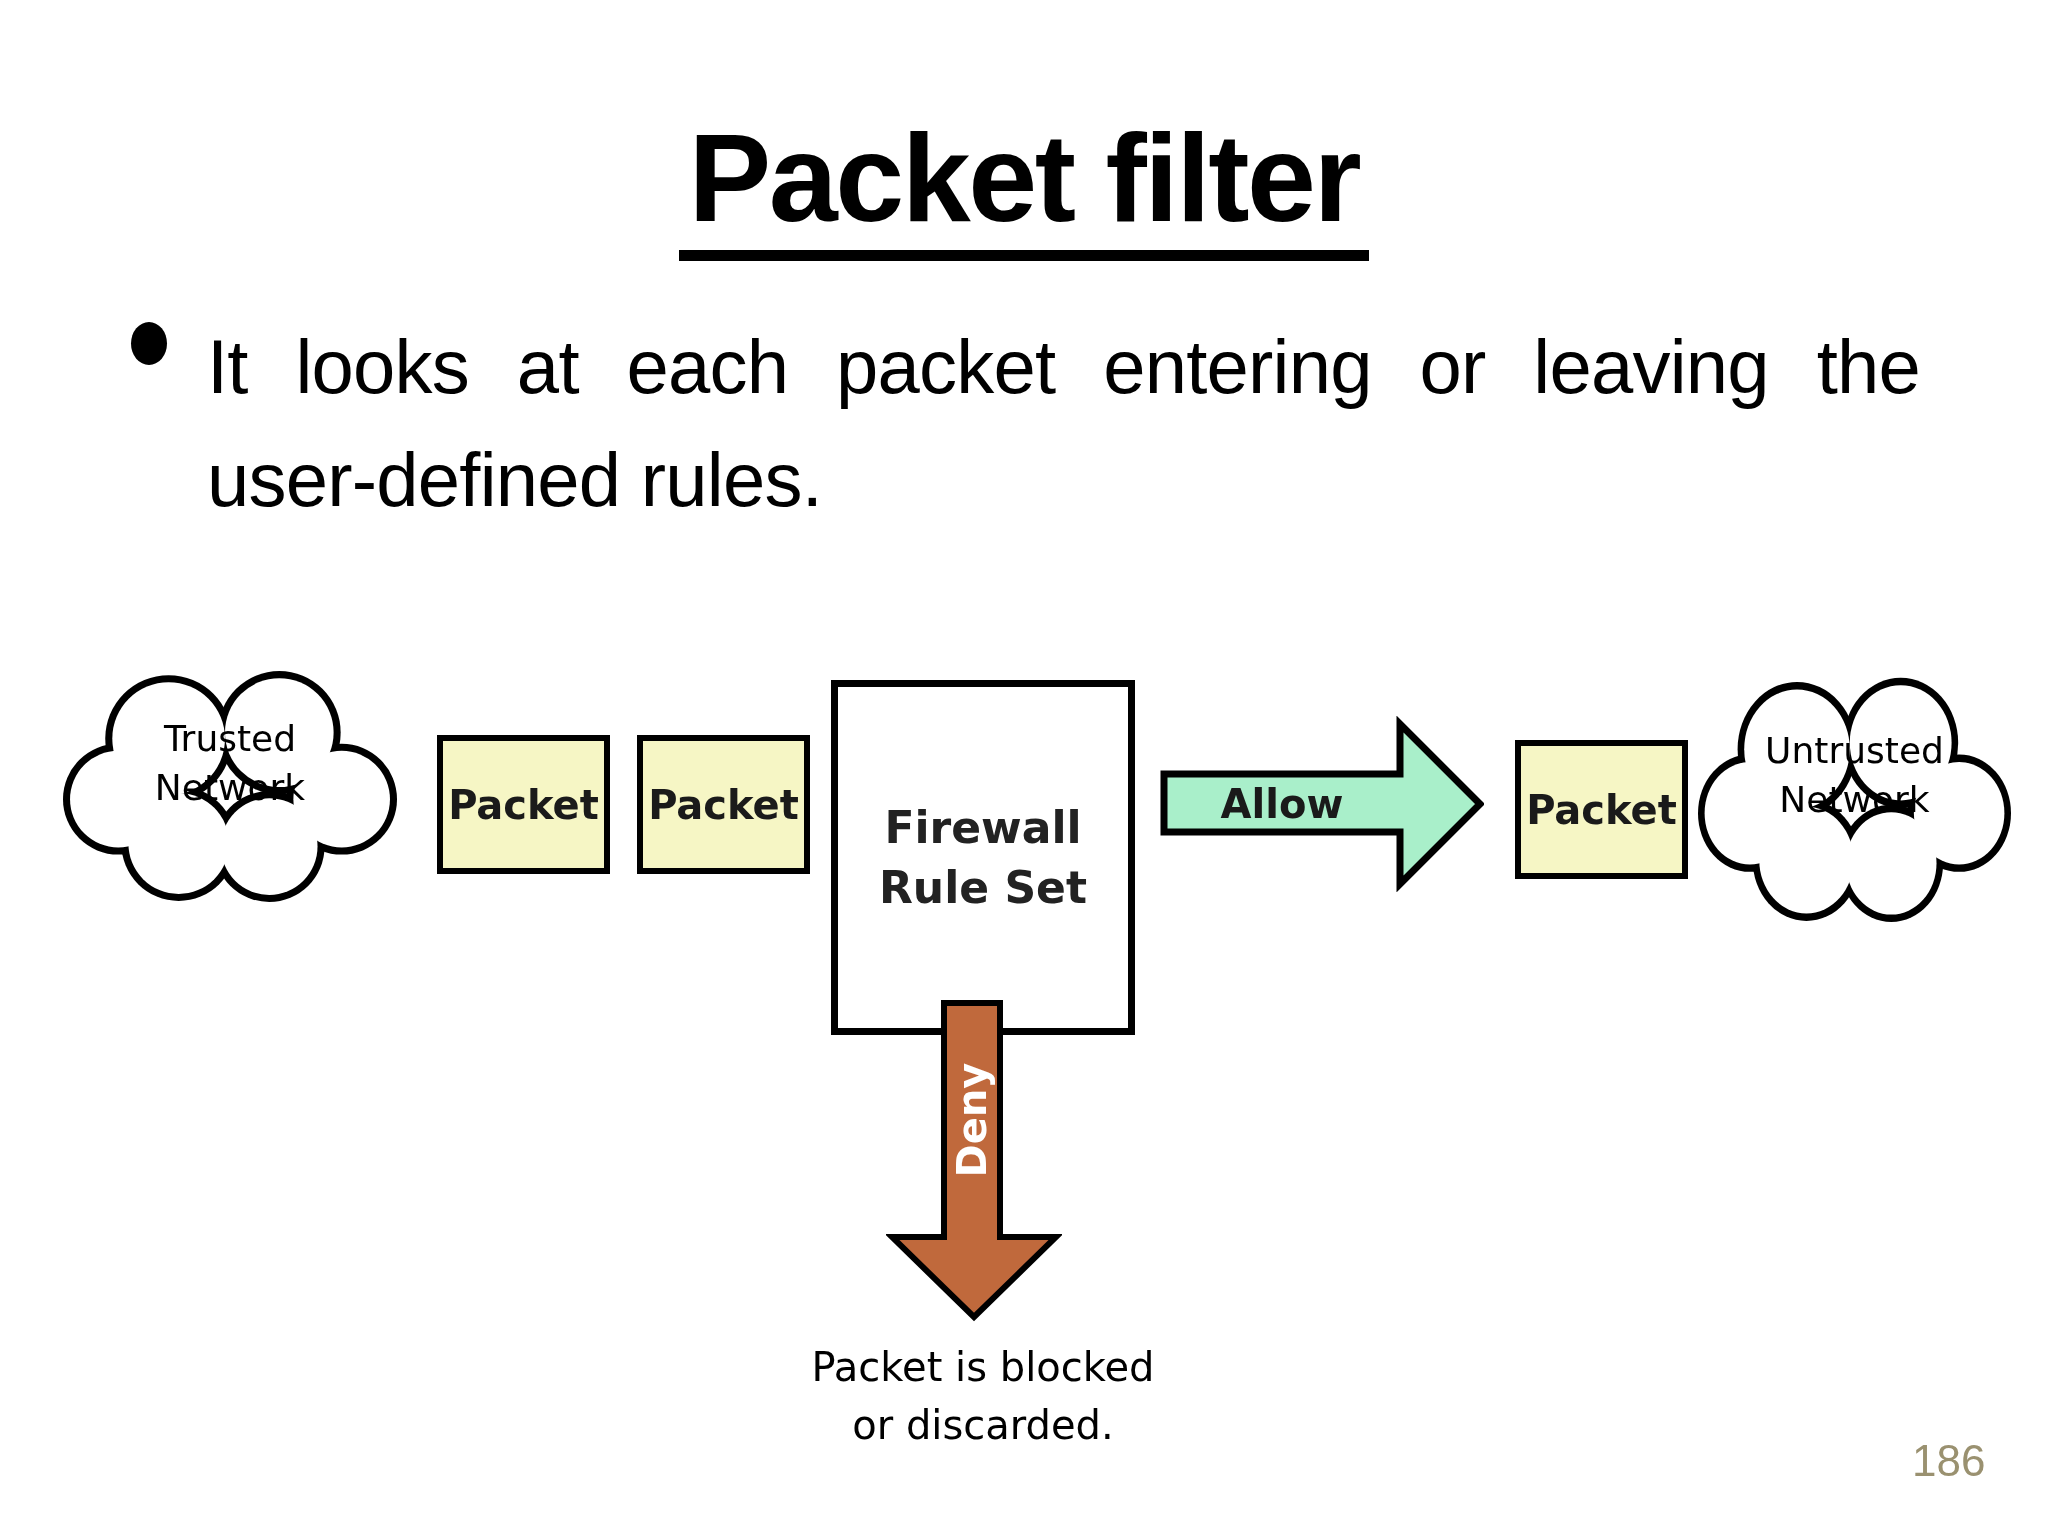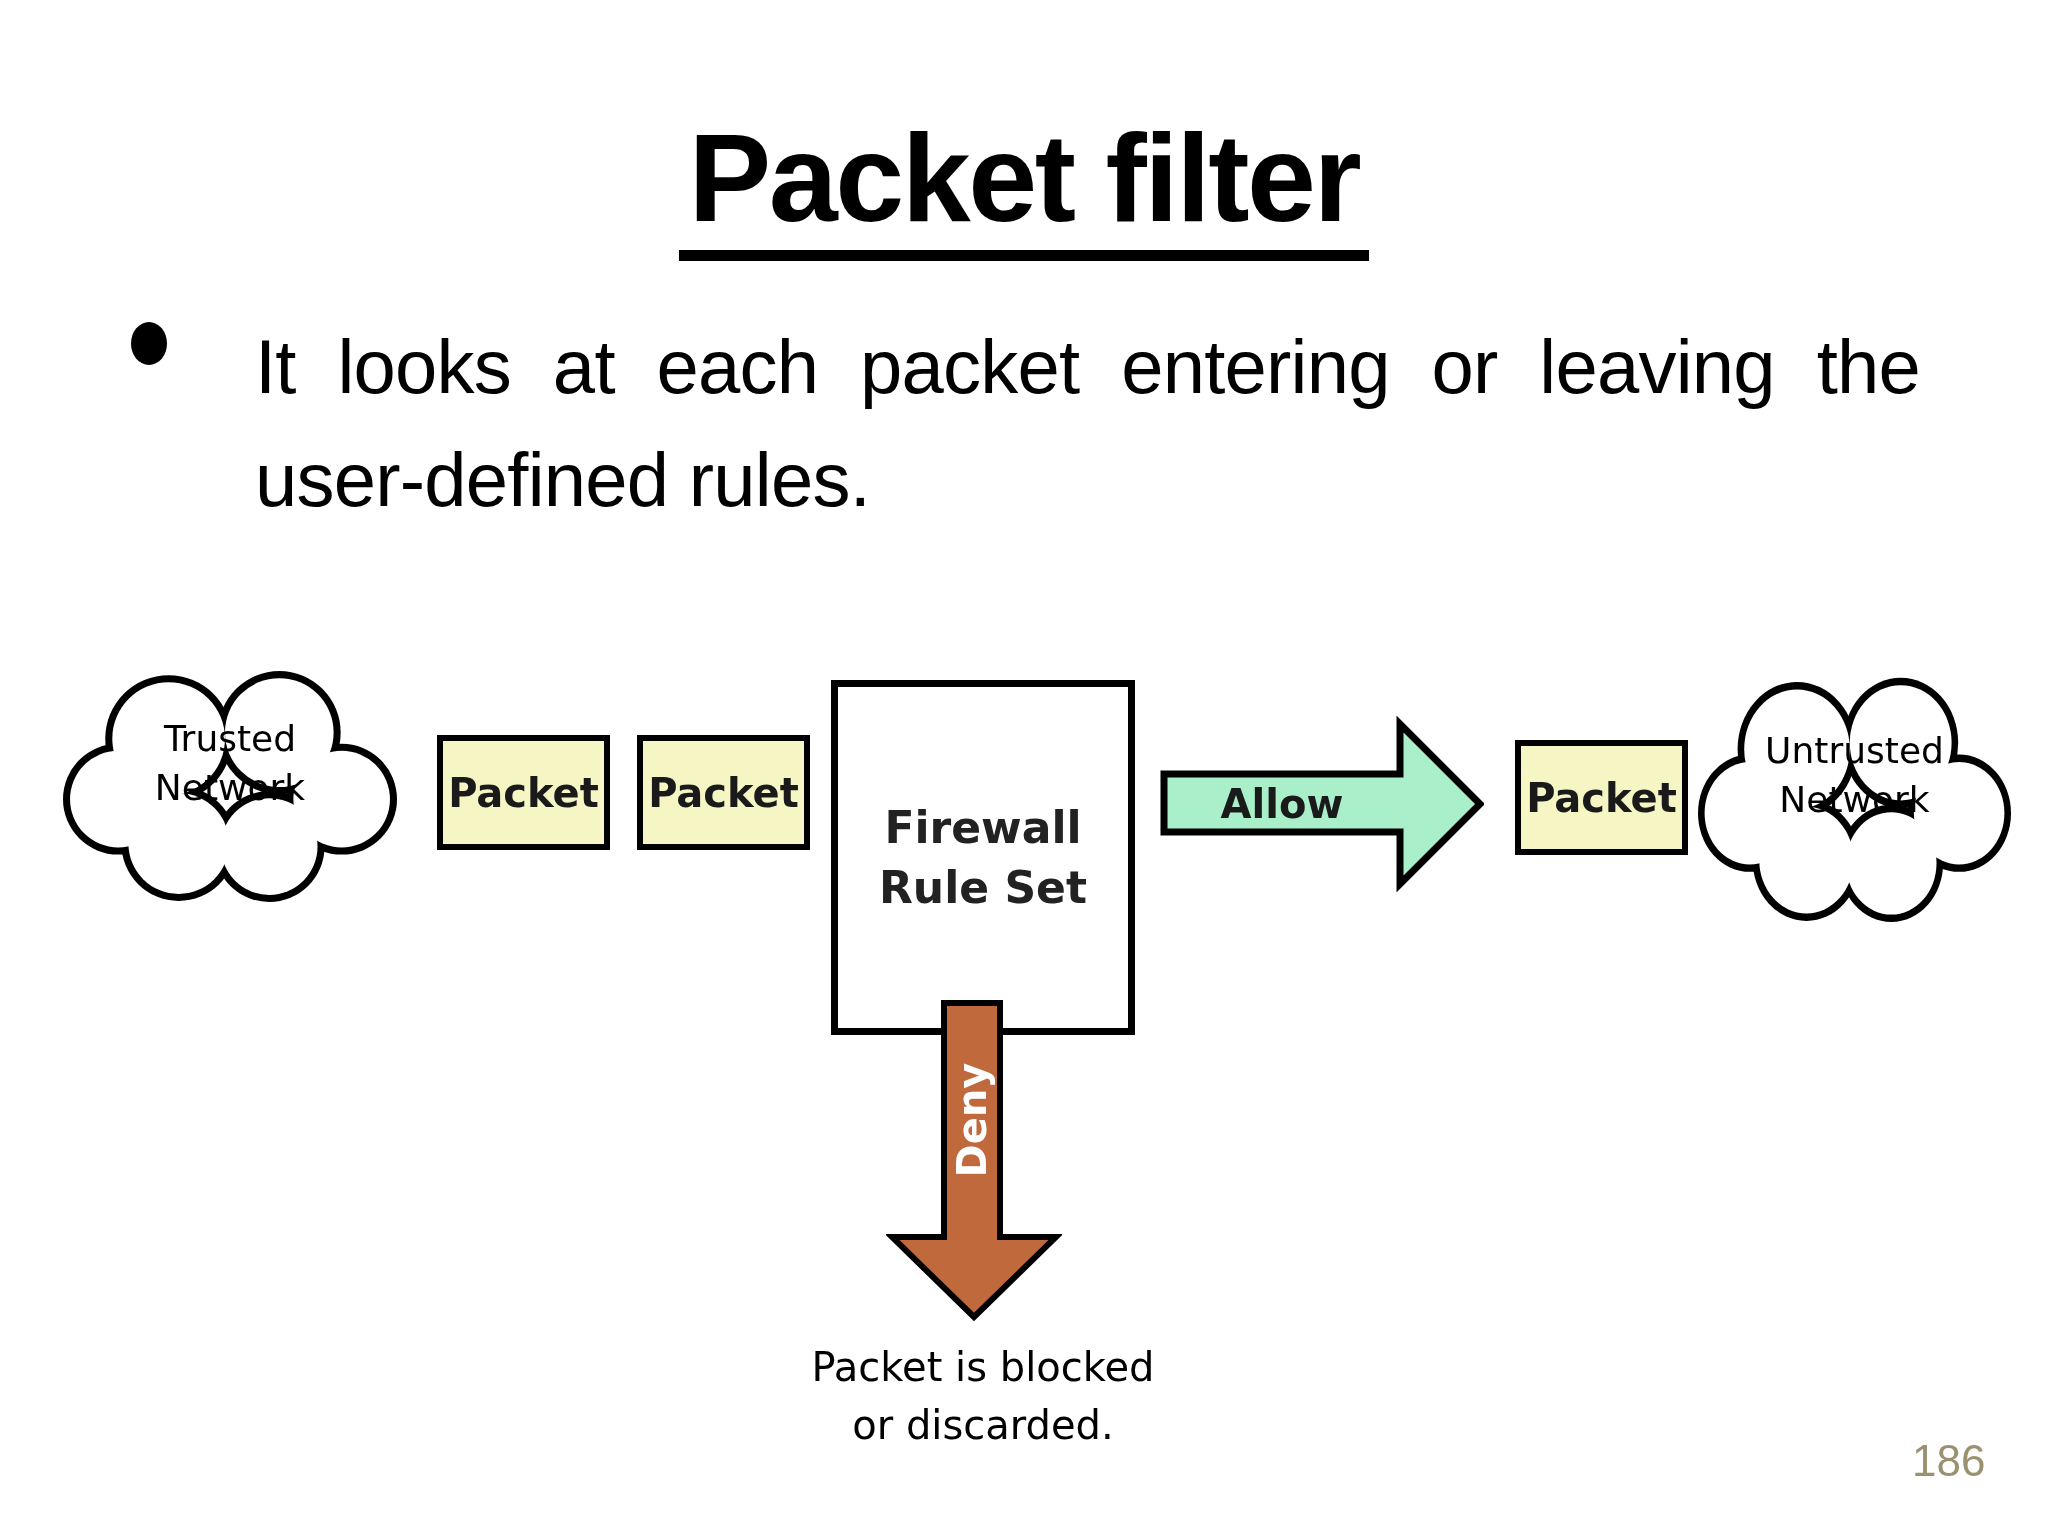--- a/index.html
+++ b/index.html
@@ -30,40 +30,40 @@
   #bullet-dot{
     position:absolute;left:131px;top:322px;
     width:36px;height:43px;
     background:#000;border-radius:50%;
   }
   #bullet-text{
     position:absolute;left:207px;top:310px;width:1713px;
     font-size:76px;letter-spacing:-0.01em;
     color:#000;line-height:113px;
   }
-  .bullet-line{white-space:nowrap;margin-left:48px;}
+  .bullet-line{white-space:nowrap;}
   .bullet-line.justified{
     white-space:normal;
     text-align:justify;
     text-align-last:justify;
   }
   
   .cloud{position:absolute;}
   .cloud svg{position:absolute;left:0;top:0;width:100%;height:100%;}
   .cloud-label{
     position:absolute;left:0;top:0;width:100%;height:86%;
     display:flex;align-items:center;justify-content:center;
     text-align:center;
     font-family:"DejaVu Sans",sans-serif;
     font-weight:normal;font-size:36px;line-height:1.35;color:#000;
     white-space:pre-line;
   }
   .packet-box{
     position:absolute;
-    width:173px;height:115px;
+    width:173px;height:139px;
     background:#f6f6c5;
     border:6px solid #000;
     box-sizing:border-box;
     display:flex;align-items:center;justify-content:center;
     font-family:"DejaVu Sans",sans-serif;
     font-weight:bold;font-size:40px;color:#1a1a1a;
   }
   #firewall-box{
     position:absolute;left:831px;top:680px;
     width:304px;height:355px;

